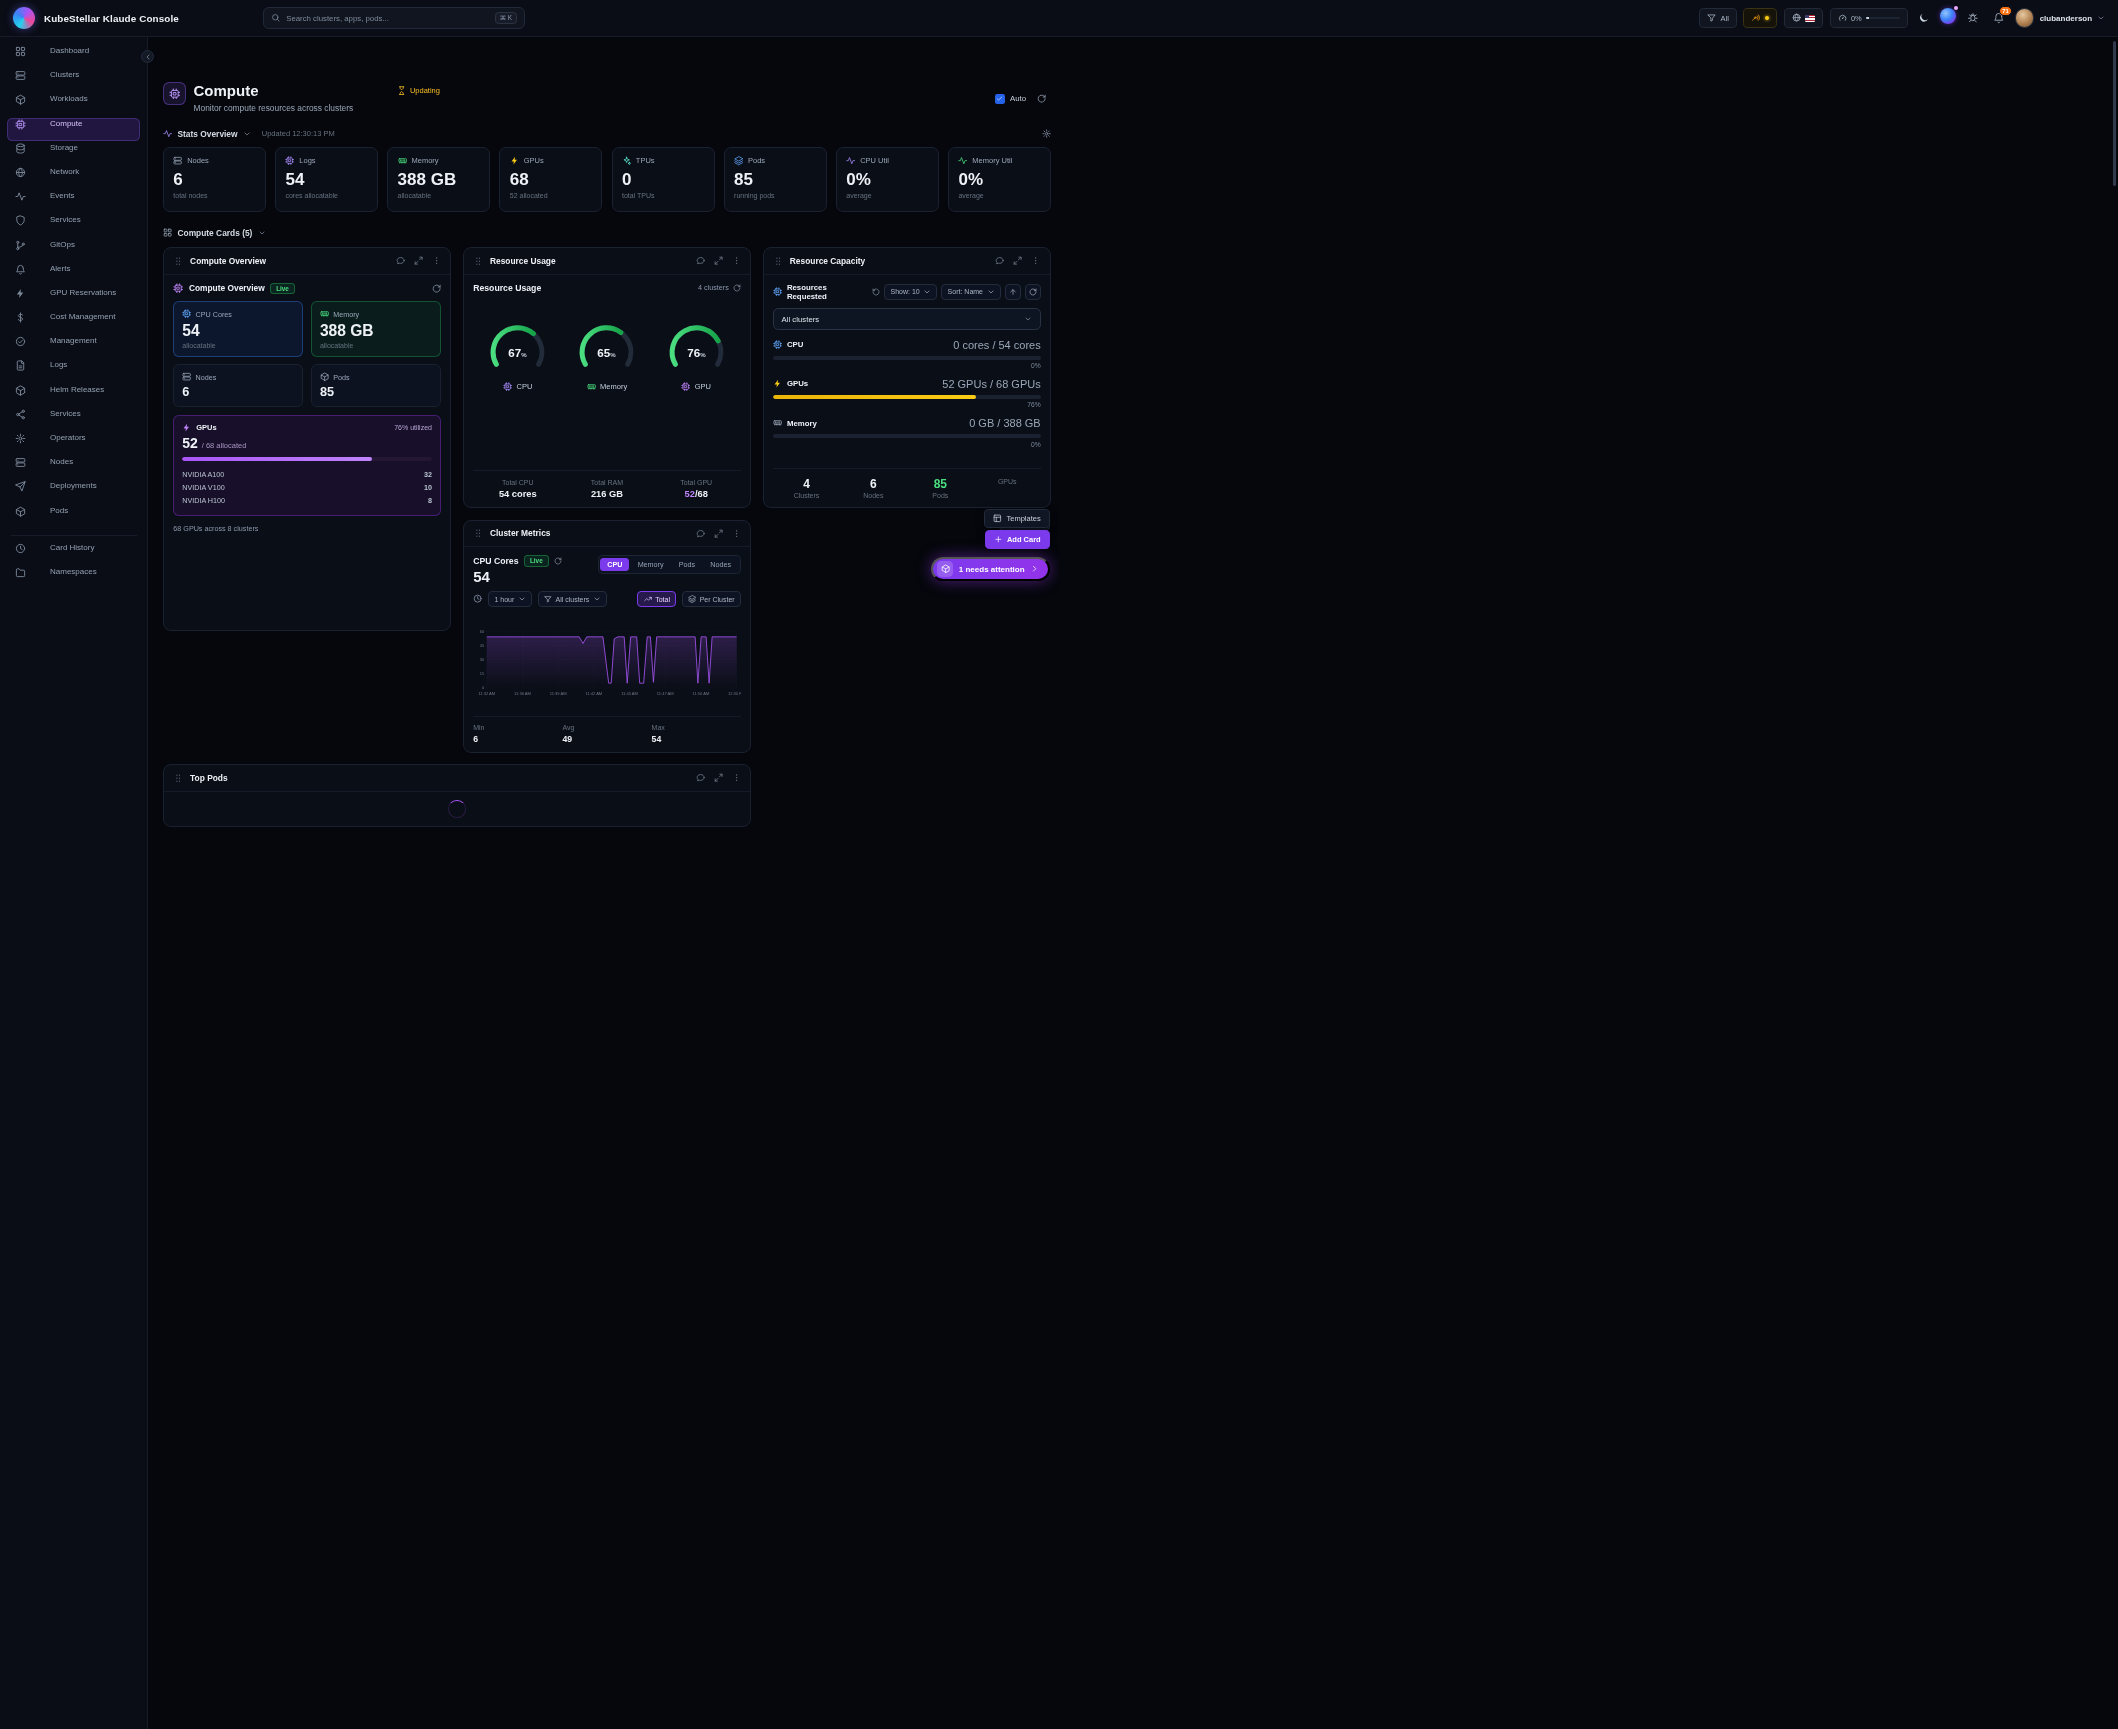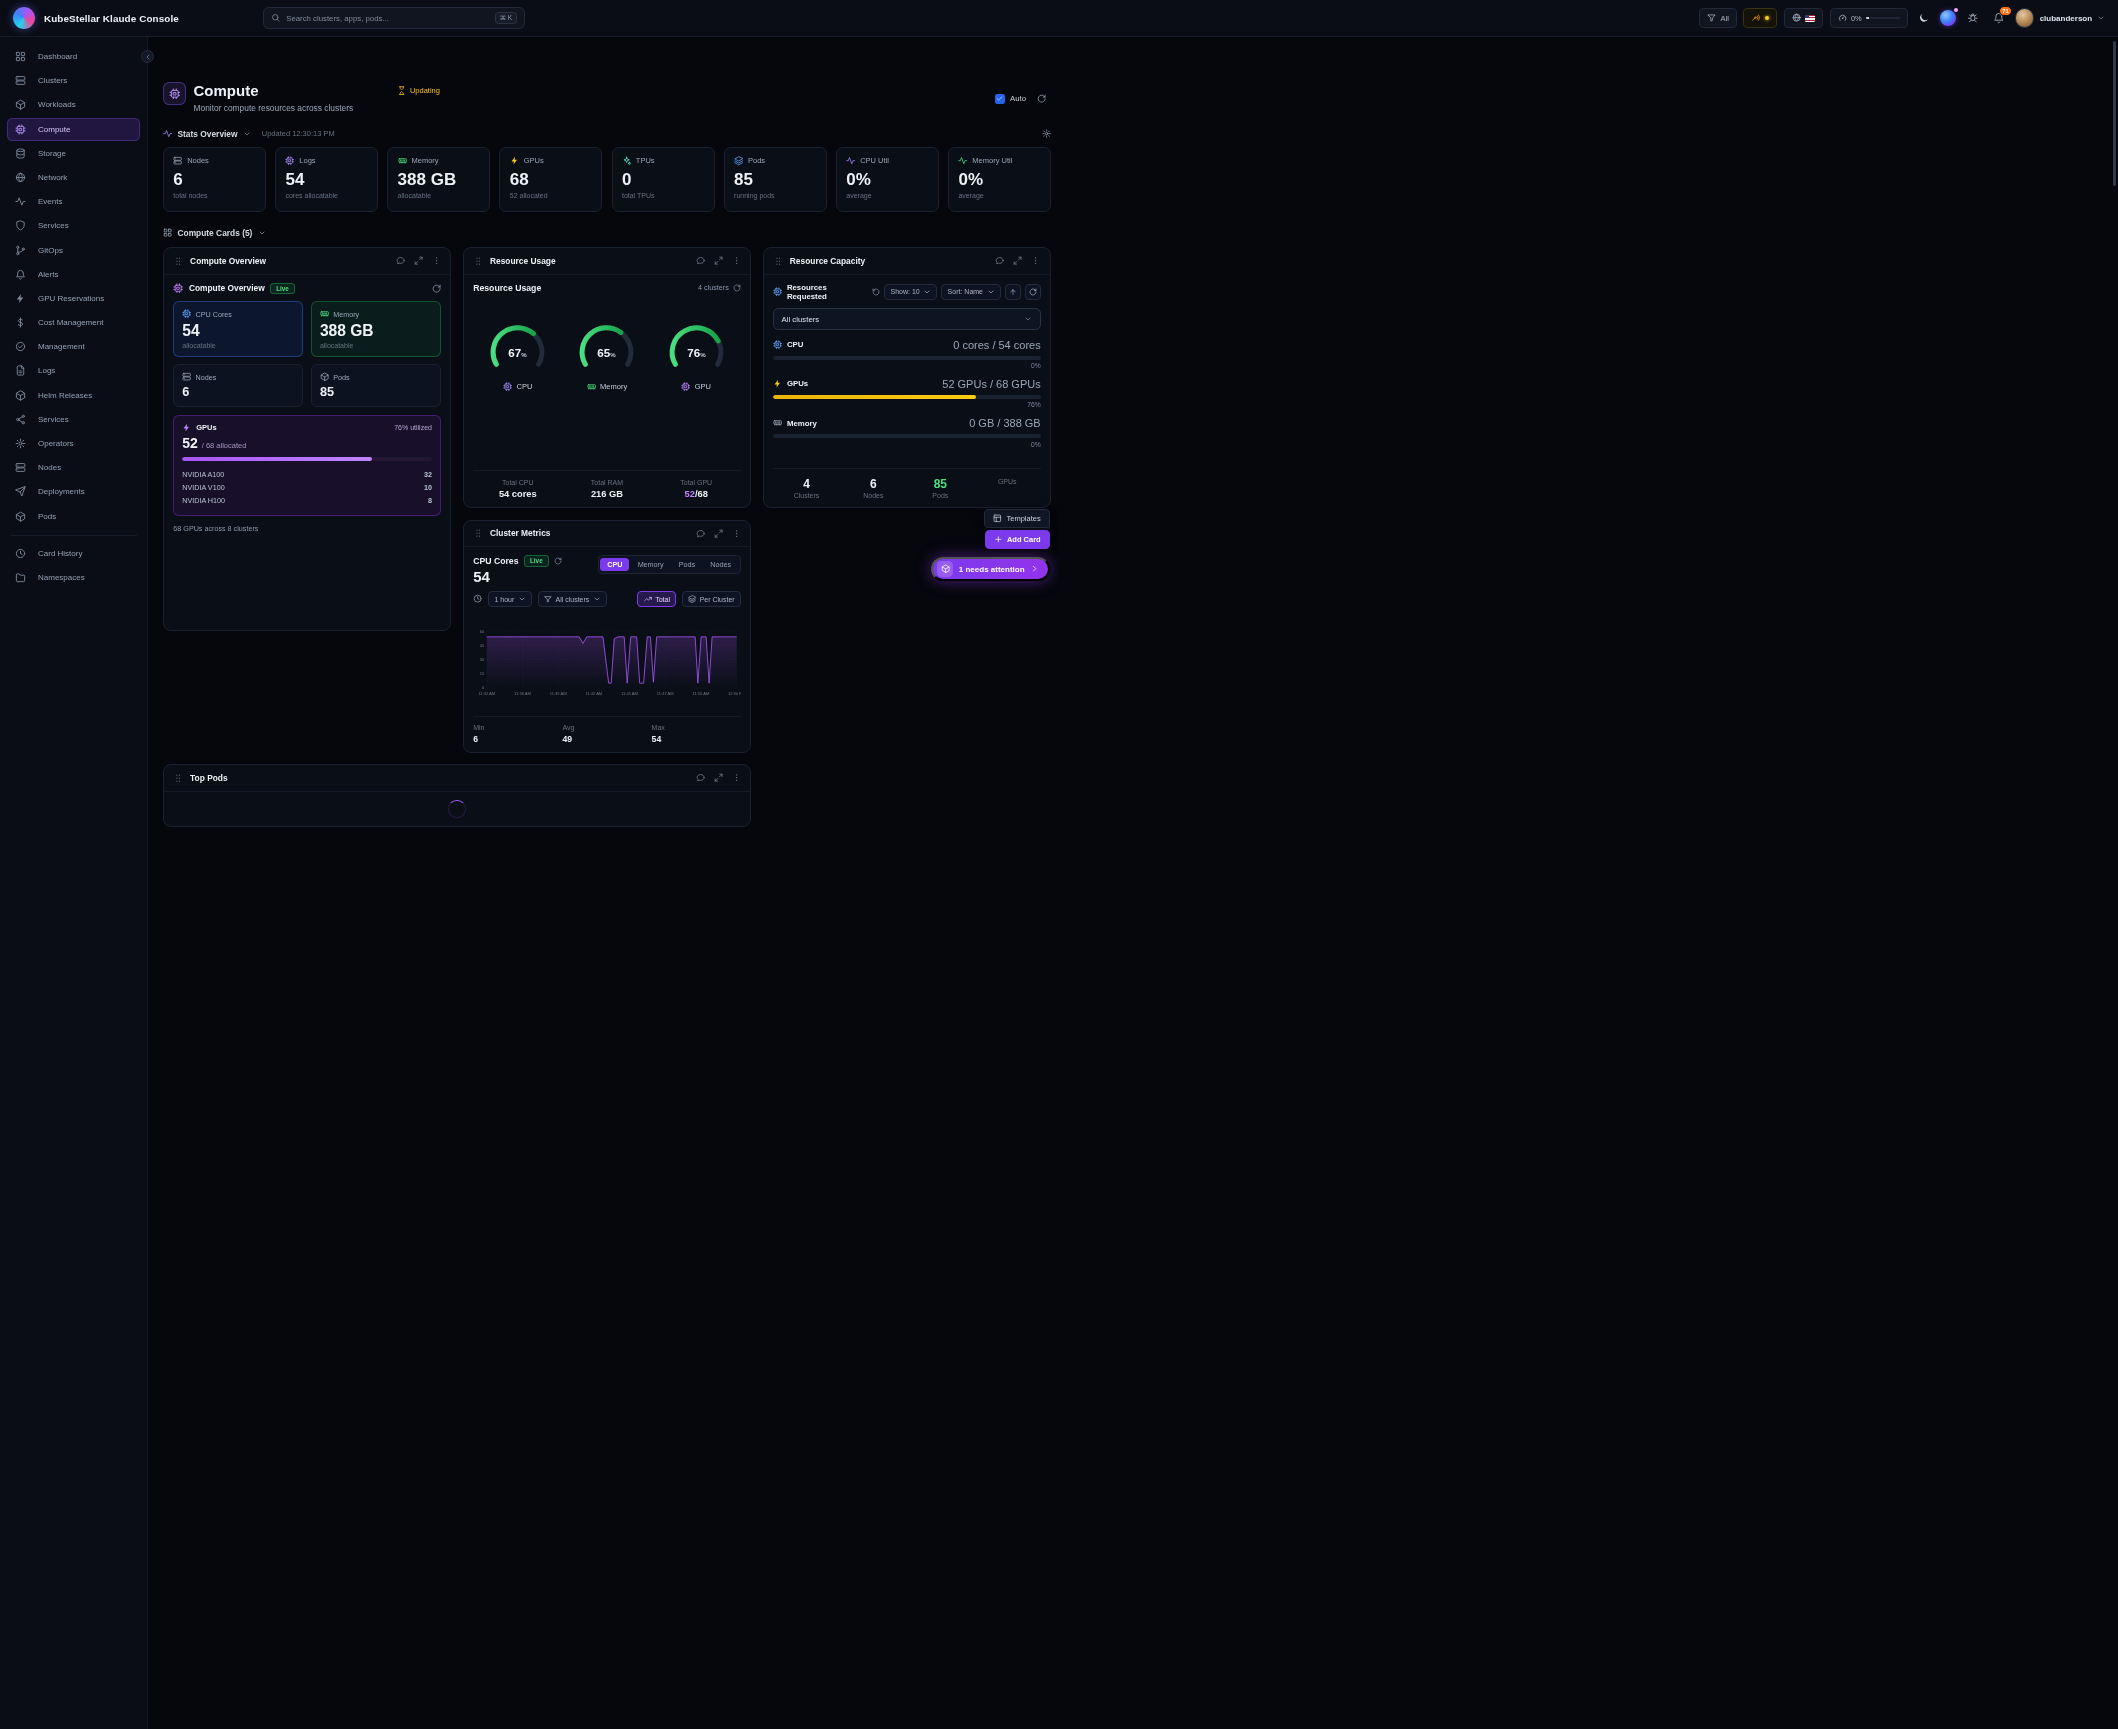--- a/index.html
+++ b/index.html
@@ -19,42 +19,42 @@
 .topbar{position:fixed;top:0;left:0;right:0;height:37px;display:flex;align-items:center;gap:9.3px;
   padding:0 12.7px;background:#0a0d15;border-bottom:0.6px solid #161c28;z-index:50}
 .logo{width:22px;height:22px;border-radius:50%;flex:none;
   background:conic-gradient(from 210deg,#22d3ee,#3b82f6,#a855f7,#ec4899,#22d3ee);box-shadow:0 0 8px rgba(99,102,241,.5)}
 .app-title{font-size:9.9px;font-weight:700;letter-spacing:0.1px}
 .search{display:flex;align-items:center;gap:5.8px;width:262px;height:22px;margin-left:75px;
   background:#11151f;border:0.6px solid #222a39;border-radius:5.8px;padding:0 7px;color:#7d8a9c}
 .search input{flex:1;background:transparent;border:none;outline:none;color:#cbd5e1;font-size:7.8px;font-family:Liberation Sans, sans-serif}
 .search input::placeholder{color:#7d8a9c}
 .kbd{font-size:6.4px;color:#8b98ac;background:#171c28;border:0.6px solid #2a3342;border-radius:3.5px;padding:1.2px 4px;white-space:nowrap}
-.topbar-right{margin-left:auto;display:flex;align-items:center;gap:6.4px}
+.topbar-right{margin-left:auto;display:flex;align-items:flex-start;gap:6.4px}
 .pill{height:19.7px;display:inline-flex;align-items:center;gap:4px;padding:0 7px;background:#11151f;
   border:0.6px solid #222a39;border-radius:4.6px;color:#aab6c6;font-size:7.5px;cursor:pointer}
 .pill.warn{border-color:#3a3314;background:#15120a}
 .dot-yellow{width:4.6px;height:4.6px;border-radius:50%;background:#facc15;box-shadow:0 0 3.5px #facc15}
 .flag{width:10.4px;height:7px;border-radius:1.2px;position:relative;overflow:hidden;
   background:repeating-linear-gradient(#b22234 0 1.2px,#fff 1.2px 2.3px)}
 .flag::after{content:'';position:absolute;left:0;top:0;width:4.6px;height:3.5px;background:#3c3b6e}
 .mini-track{width:34px;height:2.9px;border-radius:1.7px;background:#1d2433;overflow:hidden}
 .mini-fill{display:block;width:8%;height:100%;background:#cbd5e1}
 .icon-btn{width:19.7px;height:19.7px;display:flex;align-items:center;justify-content:center;color:#98a4b4;cursor:pointer;position:relative}
 .sphere{width:16px;height:16px;border-radius:50%;cursor:pointer;position:relative;
   background:radial-gradient(circle at 35% 32%,#93c5fd,#3b82f6 45%,#7c3aed 78%,#312e81);box-shadow:0 0 5.8px rgba(124,58,237,.6)}
 .sphere::after{content:'';position:absolute;right:-1.7px;top:-1.7px;width:4px;height:4px;border-radius:50%;background:#f0abfc}
 .bell-wrap .badge{position:absolute;top:-2.3px;right:-3.5px;min-width:11px;height:10.4px;border-radius:5.2px;background:#f97316;
   color:#fff;font-size:5.8px;font-weight:700;display:flex;align-items:center;justify-content:center;padding:0 2.3px;border:1.2px solid #0a0d15}
 .user{display:flex;align-items:center;gap:5.2px;cursor:pointer;color:#dde4ec;font-size:8px;font-weight:600}
 .avatar{width:19.7px;height:19.7px;border-radius:50%;border:0.6px solid #2a3342;
   background:radial-gradient(circle at 40% 32%,#e7c9a1,#b08050 55%,#6d4c2f)}
 
 .sidebar{position:fixed;top:37px;left:0;bottom:0;width:148px;background:#0a0d15;border-right:0.6px solid #141a26;padding:8px 7px;z-index:40}
-.nav-item{display:flex;align-items:center;gap:12px;height:23px;padding:0 7px;border-radius:5.2px;color:#93a1b3;cursor:pointer;margin-bottom:1.2px;border:0.6px solid transparent}
+.nav-item{display:flex;align-items:flex-start;gap:24px;height:23px;padding:0 7px;border-radius:5.2px;color:#93a1b3;cursor:pointer;margin-bottom:1.2px;border:0.6px solid transparent}
 .nav-item .ic{width:11px;height:11px;color:#7d8a9c}
 .nav-item.active{background:rgba(124,58,237,.20);border-color:rgba(139,92,246,.3);color:#d6c3fb}
 .nav-item.active .ic{color:#b794f6}
 .sidebar-divider{height:0.6px;background:#161c29;margin:7px 3.5px}
 .collapse-btn{position:fixed;left:141px;top:50px;width:13.3px;height:13.3px;border-radius:50%;background:#141926;border:0.6px solid #242c3c;
   color:#8b98ac;display:flex;align-items:center;justify-content:center;z-index:60;cursor:pointer}
 
 main{position:relative;margin:37px 0 0 148px;height:828px;padding:0 8px 0 15px}
 .page-header{display:flex;align-items:flex-start;padding-top:45px}
 .page-icon{width:23px;height:23px;border-radius:6.4px;background:rgba(139,92,246,.14);border:0.6px solid rgba(139,92,246,.4);

